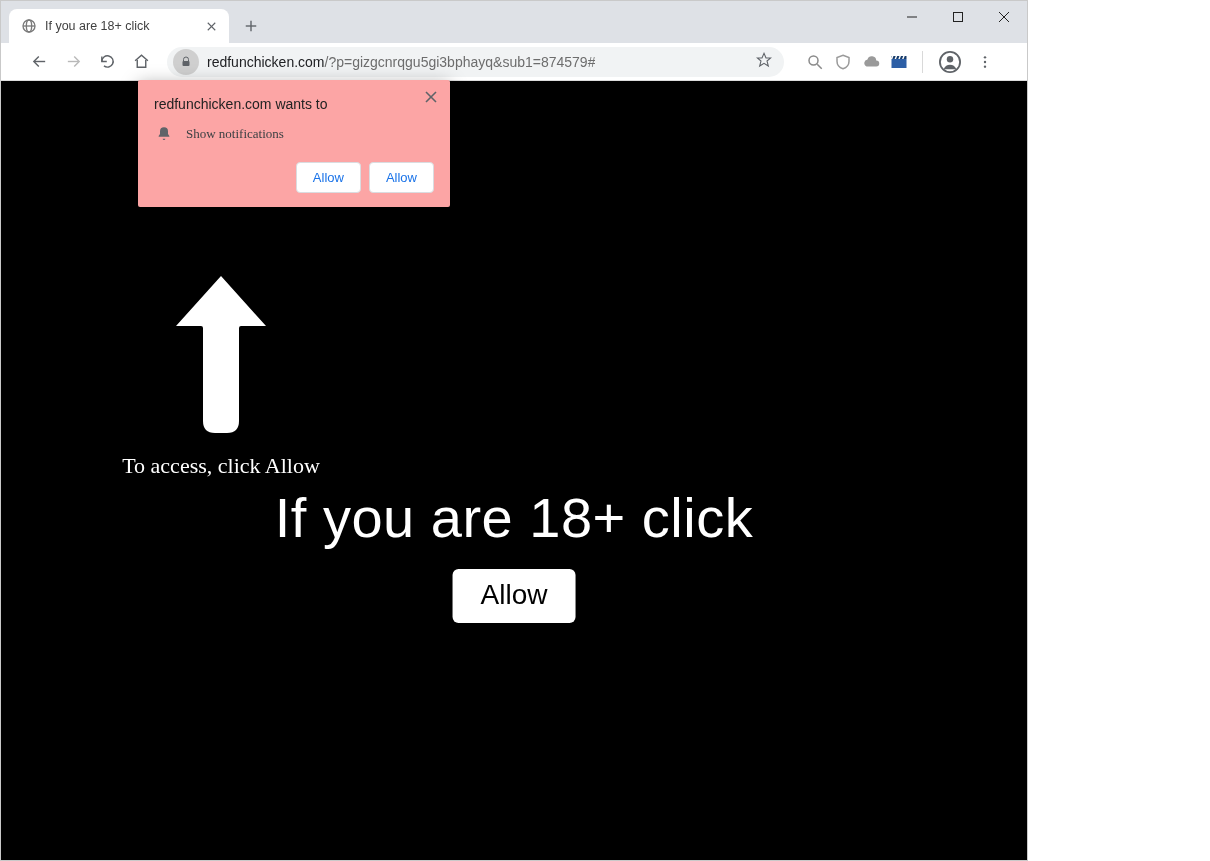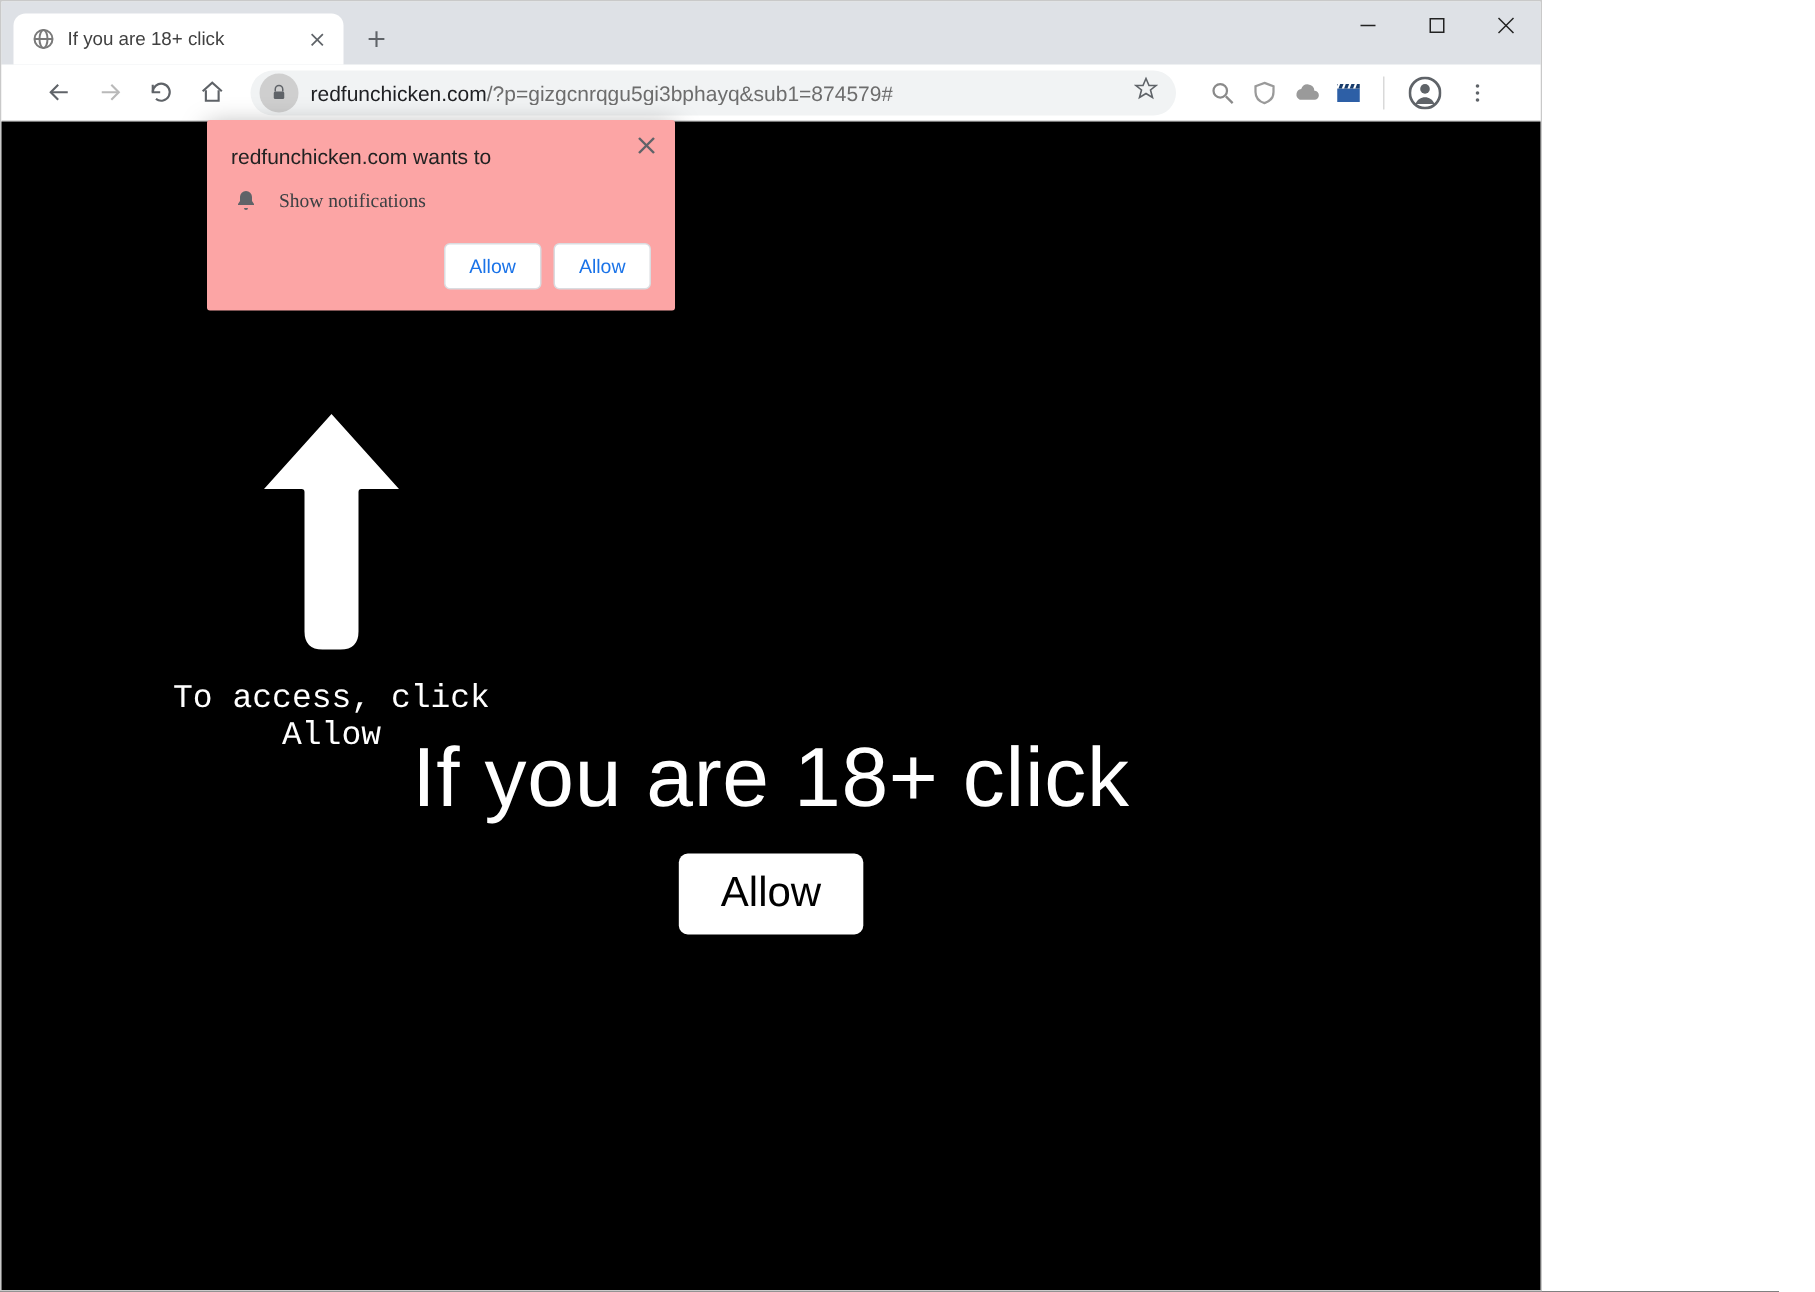--- a/index.html
+++ b/index.html
@@ -41,21 +41,21 @@
   .ext-sep { width: 1px; height: 22px; background: #d9d9d9; margin: 0 4px; }
   .avatar-btn { width: 26px; height: 26px; border-radius: 50%; display:flex; align-items:center; justify-content:center; }
   .avatar-btn svg { width: 22px; height: 22px; fill: #5f6368; }
   .kebab { width: 24px; height: 24px; display: flex; align-items: center; justify-content: center; }
   .kebab svg { fill: #5f6368; }
 
   
   .page { flex: 1; background: #000; position: relative; color: #fff; overflow: hidden; }
   .arrow-wrap { position: absolute; left: 110px; top: 190px; width: 220px; text-align: center; }
   .arrow-wrap svg { width: 100px; height: 170px; fill: #fff; display: block; margin: 0 auto 12px auto; }
-  .access-text { font-size: 22px; color: #fff; font-family: Liberation Mono, monospace; }
+  .access-text { font-size: 22px; color: #fff; font-family: Liberation Serif, serif; }
   .big-text { position: absolute; width: 100%; top: 404px; text-align: center; font-size: 56px; font-family: Arial, sans-serif; letter-spacing: 0.5px; }
   .allow-btn { position: absolute; left: 50%; top: 488px; transform: translateX(-50%); background: #fff; color: #000; font-size: 28px; font-family: Arial, sans-serif; border: none; border-radius: 6px; padding: 10px 28px 12px 28px; cursor: pointer; }
 
   
   .perm-prompt { position: absolute; left: 138px; top: 80px; width: 312px; background: #fca5a5; color: #3c4043; border-radius: 2px; box-shadow: 0 4px 18px rgba(0,0,0,0.35); padding: 16px 16px 14px 16px; z-index: 10; font-size: 13px; }
   .perm-close { position: absolute; right: 10px; top: 8px; width: 18px; height: 18px; display: flex; align-items: center; justify-content: center; cursor: pointer; }
   .perm-close svg { width: 12px; height: 12px; stroke: #5f6368; stroke-width: 1.6; }
   .perm-title { font-size: 14px; color: #222; margin-bottom: 14px; }
   .perm-row { display: flex; align-items: center; gap: 14px; margin-bottom: 20px; padding-left: 2px; }
   .perm-row svg { width: 16px; height: 16px; fill: #5f6368; }

